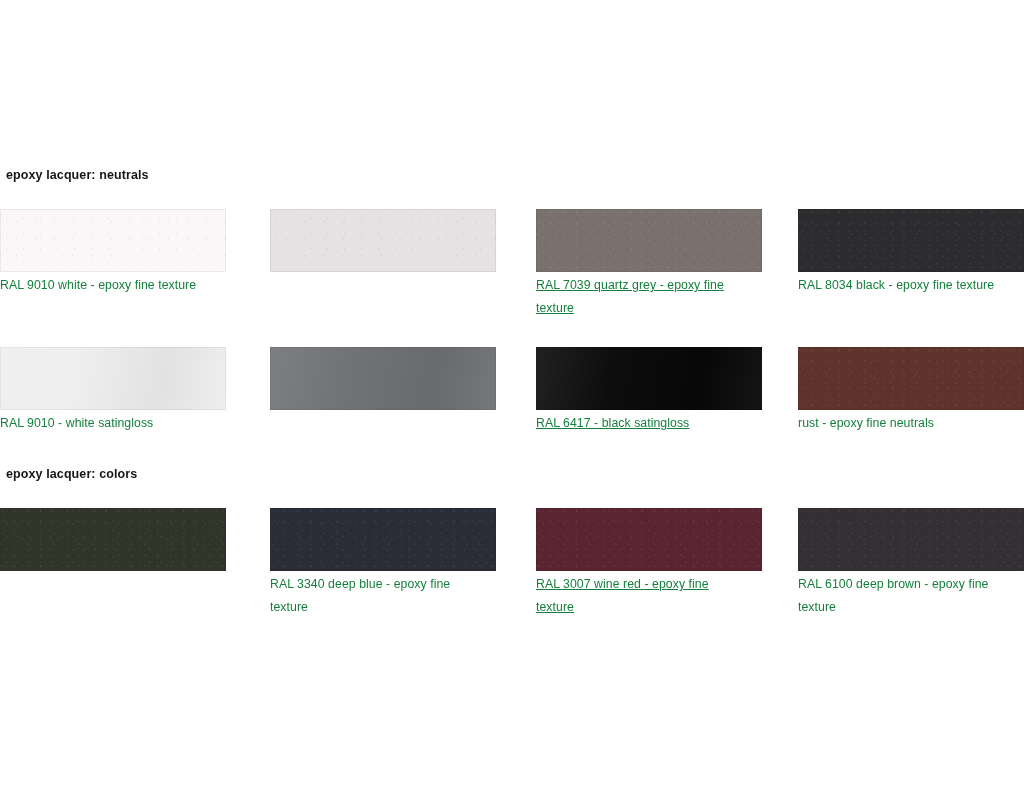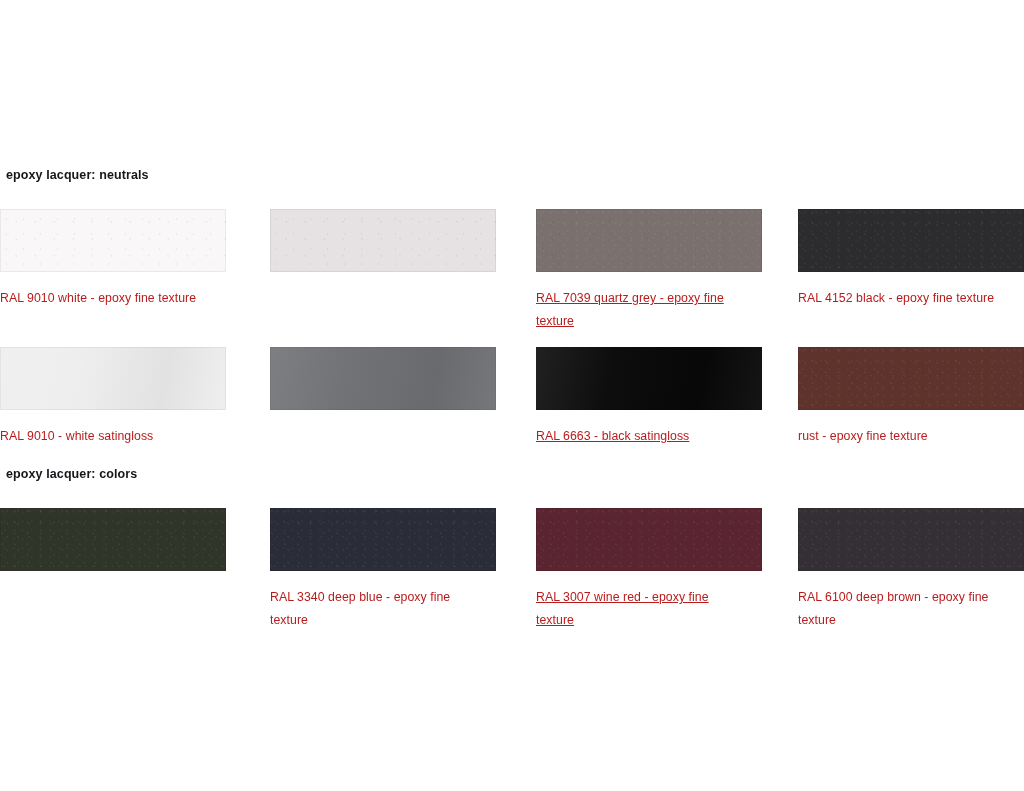--- a/index.html
+++ b/index.html
@@ -70,24 +70,24 @@
     height: 63px;
     position: relative;
     overflow: hidden;
   }
   .swatch .tex {
     position: absolute;
     inset: 0;
   }
 
   .caption {
-    margin-top: 15px;
+    margin-top: 2px;
     font-size: 12.3px;
     line-height: 23px;
-    color: #b91c1c;
+    color: #15803d;
     letter-spacing: 0.05px;
     width: 210px;
   }
   .cell.c3 .caption { width: 218px; }
   .cell.c2 .caption { width: 205px; text-decoration: underline; }
 
   
   .tex.fine::after {
     content: "";
     position: absolute;
@@ -146,21 +146,21 @@
       <div class="swatch">
         <div class="tex fine hairline" style="background-color: rgb(122, 113, 110);"></div>
       </div>
       <div class="caption">RAL 7039 quartz grey - epoxy fine texture</div>
     </div>
 
     <div class="cell c3">
       <div class="swatch">
         <div class="tex fine hairline" style="background-color: rgb(44, 44, 46);"></div>
       </div>
-      <div class="caption">RAL 4152 black - epoxy fine texture</div>
+      <div class="caption">RAL 8034 black - epoxy fine texture</div>
     </div>
 
   </div>
 
   <div class="row row2">
 
     <div class="cell c0">
       <div class="swatch">
         <div class="tex gloss hairline" style="background-color: rgb(238, 238, 238);"></div>
       </div>
@@ -170,28 +170,28 @@
     <div class="cell c1">
       <div class="swatch">
         <div class="tex gloss hairline" style="background-color: rgb(111, 112, 115);"></div>
       </div>
     </div>
 
     <div class="cell c2">
       <div class="swatch">
         <div class="tex gloss hairline" style="background-color: rgb(8, 8, 8);"></div>
       </div>
-      <div class="caption">RAL 6663 - black satingloss</div>
+      <div class="caption">RAL 6417 - black satingloss</div>
     </div>
 
     <div class="cell c3">
       <div class="swatch">
         <div class="tex fine hairline" style="background-color: rgb(94, 51, 44);"></div>
       </div>
-      <div class="caption">rust - epoxy fine texture</div>
+      <div class="caption">rust - epoxy fine neutrals</div>
     </div>
 
   </div>
 
   <div class="section-heading colors">epoxy lacquer: colors</div>
 
   <div class="row row3">
 
     <div class="cell c0">
       <div class="swatch">

